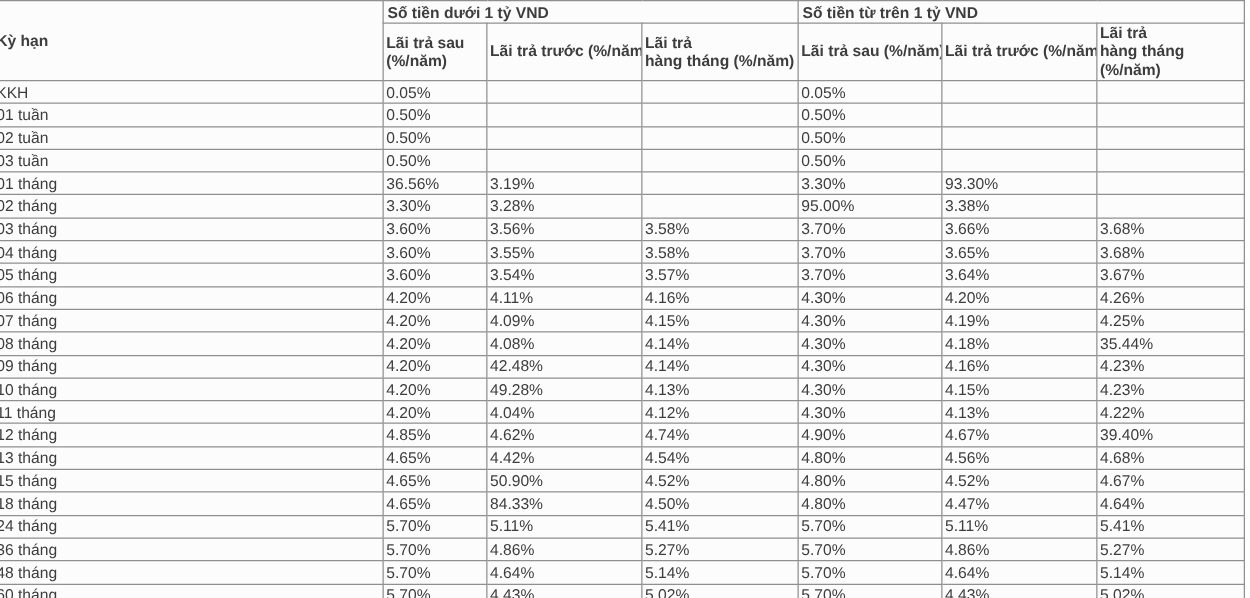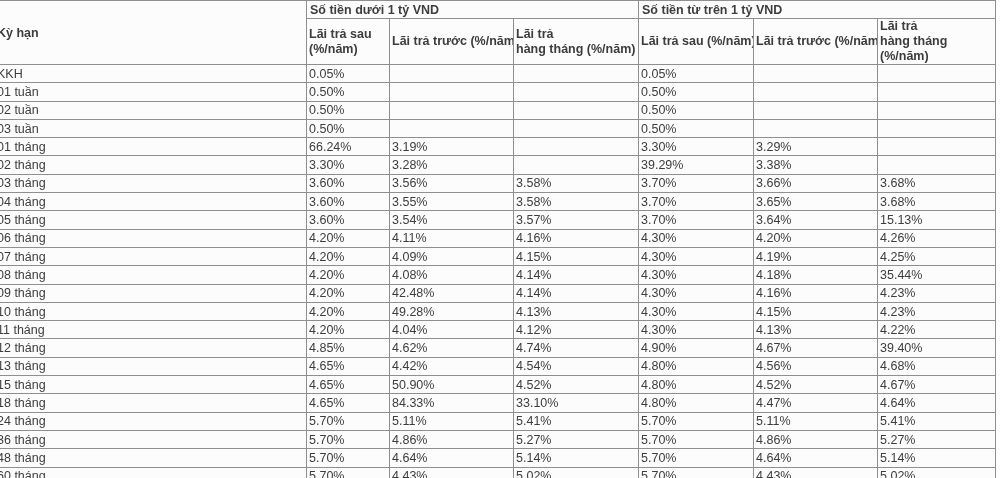--- a/index.html
+++ b/index.html
@@ -100,33 +100,33 @@
           <td class="term-cell">03 tuần</td>
           <td class="rate-cell">0.50%</td>
           <td class="rate-cell"></td>
           <td class="rate-cell"></td>
           <td class="rate-cell">0.50%</td>
           <td class="rate-cell"></td>
           <td class="rate-cell"></td>
         </tr>
         <tr class="data-row">
           <td class="term-cell">01 tháng</td>
-          <td class="rate-cell">66.24%</td>
+          <td class="rate-cell">36.56%</td>
           <td class="rate-cell">3.19%</td>
           <td class="rate-cell"></td>
           <td class="rate-cell">3.30%</td>
-          <td class="rate-cell">3.29%</td>
+          <td class="rate-cell">93.30%</td>
           <td class="rate-cell"></td>
         </tr>
         <tr class="data-row">
           <td class="term-cell">02 tháng</td>
           <td class="rate-cell">3.30%</td>
           <td class="rate-cell">3.28%</td>
           <td class="rate-cell"></td>
-          <td class="rate-cell">39.29%</td>
+          <td class="rate-cell">95.00%</td>
           <td class="rate-cell">3.38%</td>
           <td class="rate-cell"></td>
         </tr>
         <tr class="data-row">
           <td class="term-cell">03 tháng</td>
           <td class="rate-cell">3.60%</td>
           <td class="rate-cell">3.56%</td>
           <td class="rate-cell">3.58%</td>
           <td class="rate-cell">3.70%</td>
           <td class="rate-cell">3.66%</td>
@@ -141,21 +141,21 @@
           <td class="rate-cell">3.65%</td>
           <td class="rate-cell">3.68%</td>
         </tr>
         <tr class="data-row">
           <td class="term-cell">05 tháng</td>
           <td class="rate-cell">3.60%</td>
           <td class="rate-cell">3.54%</td>
           <td class="rate-cell">3.57%</td>
           <td class="rate-cell">3.70%</td>
           <td class="rate-cell">3.64%</td>
-          <td class="rate-cell">15.13%</td>
+          <td class="rate-cell">3.67%</td>
         </tr>
         <tr class="data-row">
           <td class="term-cell">06 tháng</td>
           <td class="rate-cell">4.20%</td>
           <td class="rate-cell">4.11%</td>
           <td class="rate-cell">4.16%</td>
           <td class="rate-cell">4.30%</td>
           <td class="rate-cell">4.20%</td>
           <td class="rate-cell">4.26%</td>
         </tr>
@@ -228,21 +228,21 @@
           <td class="rate-cell">50.90%</td>
           <td class="rate-cell">4.52%</td>
           <td class="rate-cell">4.80%</td>
           <td class="rate-cell">4.52%</td>
           <td class="rate-cell">4.67%</td>
         </tr>
         <tr class="data-row">
           <td class="term-cell">18 tháng</td>
           <td class="rate-cell">4.65%</td>
           <td class="rate-cell">84.33%</td>
-          <td class="rate-cell">33.10%</td>
+          <td class="rate-cell">4.50%</td>
           <td class="rate-cell">4.80%</td>
           <td class="rate-cell">4.47%</td>
           <td class="rate-cell">4.64%</td>
         </tr>
         <tr class="data-row">
           <td class="term-cell">24 tháng</td>
           <td class="rate-cell">5.70%</td>
           <td class="rate-cell">5.11%</td>
           <td class="rate-cell">5.41%</td>
           <td class="rate-cell">5.70%</td>

